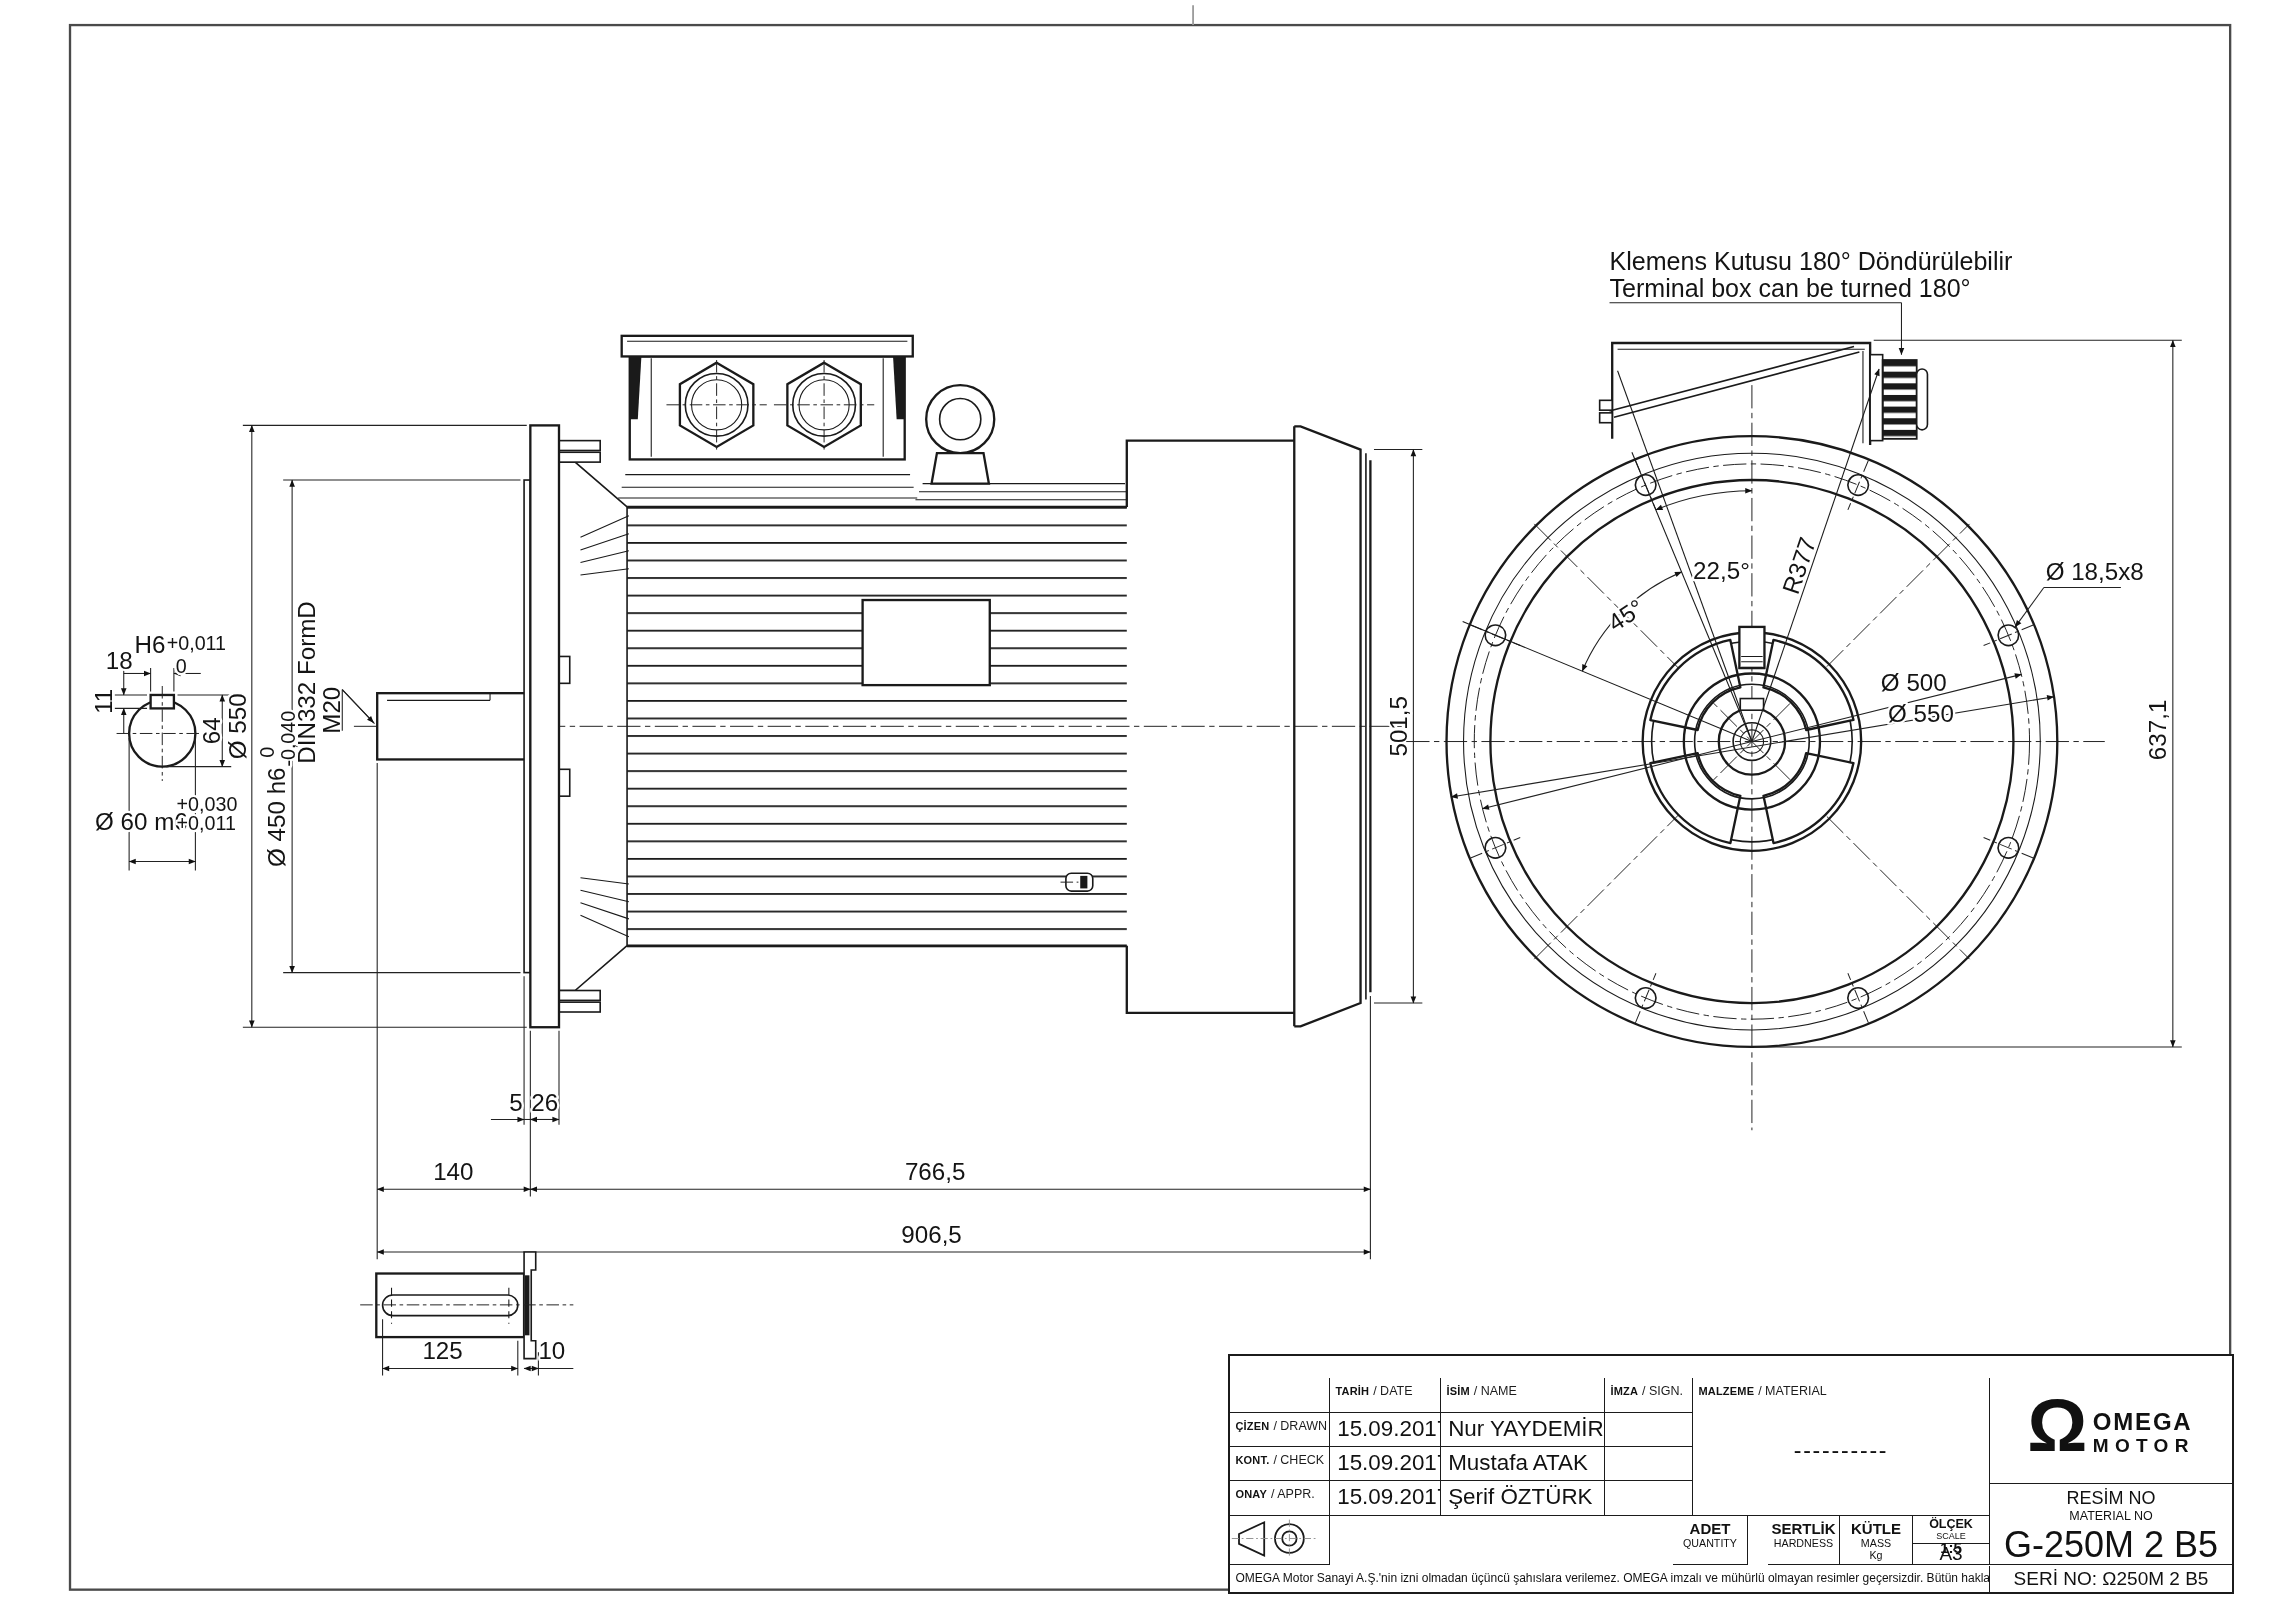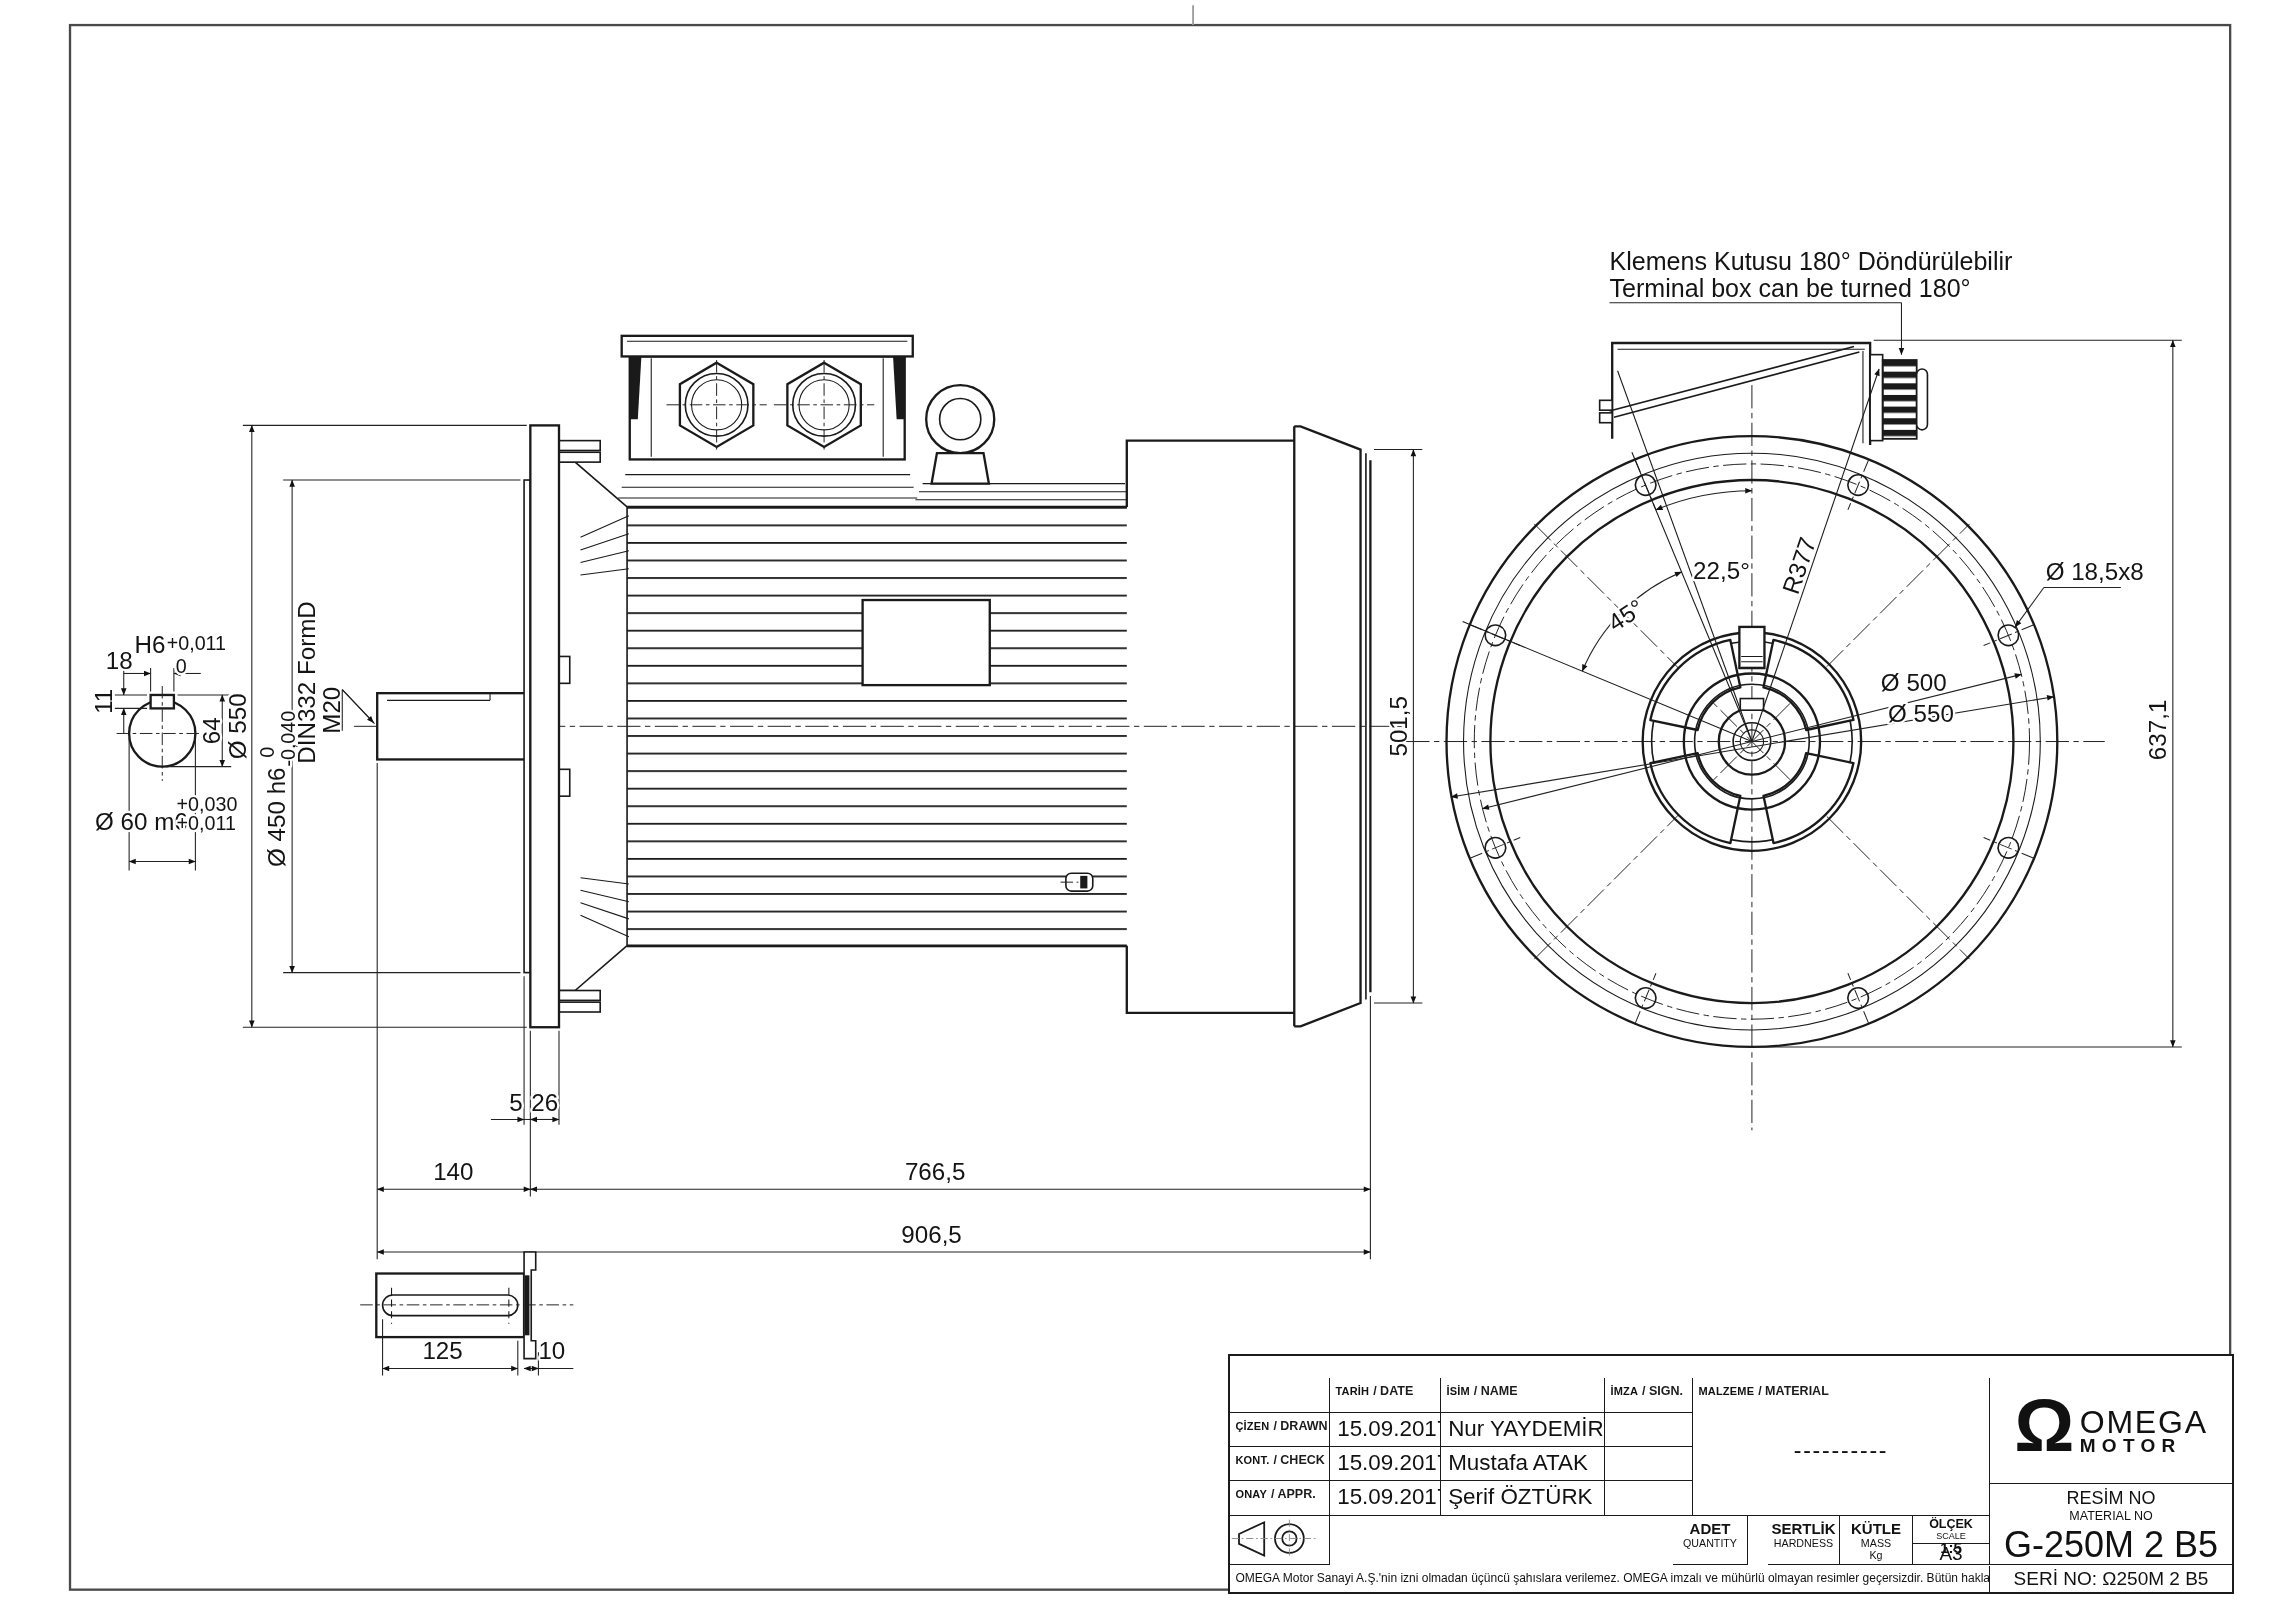--- a/index.html
+++ b/index.html
@@ -15,28 +15,28 @@
   .dim{stroke:#222;stroke-width:1.2;fill:none}
   .cl{stroke:#222;stroke-width:1.1;stroke-dasharray:26 5 6 5;fill:none}
   .cl2{stroke:#222;stroke-width:1.1;stroke-dasharray:14 4 4 4;fill:none}
   .blk{fill:#1a1a1a;stroke:none}
   
   #tb{position:absolute;left:1228px;top:1354px;width:1002px;height:236px;border:2.2px solid #1b1b1b;background:#fff;color:#111}
   .cell{position:absolute;box-sizing:border-box;border-right:1.8px solid #1b1b1b;border-bottom:1.8px solid #1b1b1b;overflow:hidden}
   .nrb{border-right:none}.nbb{border-bottom:none}
   .pair{padding:3.6px 5.4px;white-space:nowrap}
   .pair b{font-size:11px;letter-spacing:0.2px}
-  .pair .en{font-size:12.5px;font-weight:700;color:#1c1c1c}
+  .pair .en{font-size:12.5px;font-weight:400;color:#1c1c1c}
   .val{font-size:22.4px;padding:2.7px 7.2px;white-space:nowrap}
   .cen{display:flex;align-items:center;justify-content:center;text-align:center}
   .stack{display:flex;flex-direction:column;align-items:center;justify-content:flex-start;padding-top:3.6px}
   .stack b{font-size:15px}.stack .en{font-size:10.7px;font-weight:400}
   #logo{display:flex;align-items:center;justify-content:center;gap:5.4px;width:100%;height:100%}
   #logo .om{font-size:75px;font-weight:700;line-height:63px;transform:translateY(-5.4px)}
-  #logo .nm{font-size:32px;font-weight:400;letter-spacing:1.8px;line-height:30px}
+  #logo .nm{font-size:24px;font-weight:700;letter-spacing:1.8px;line-height:30px}
   #logo .mt{font-size:19px;font-weight:700;letter-spacing:6.3px;text-align:center;line-height:18px}
   .dnote{font-size:12px;padding:5.4px 3.6px 0 5.4px;white-space:nowrap}
 </style>
 </head>
 <body>
 
 <div id="sheet">
 
 <svg width="2293" height="1621" viewBox="0 0 2560 1810">
   <defs>

